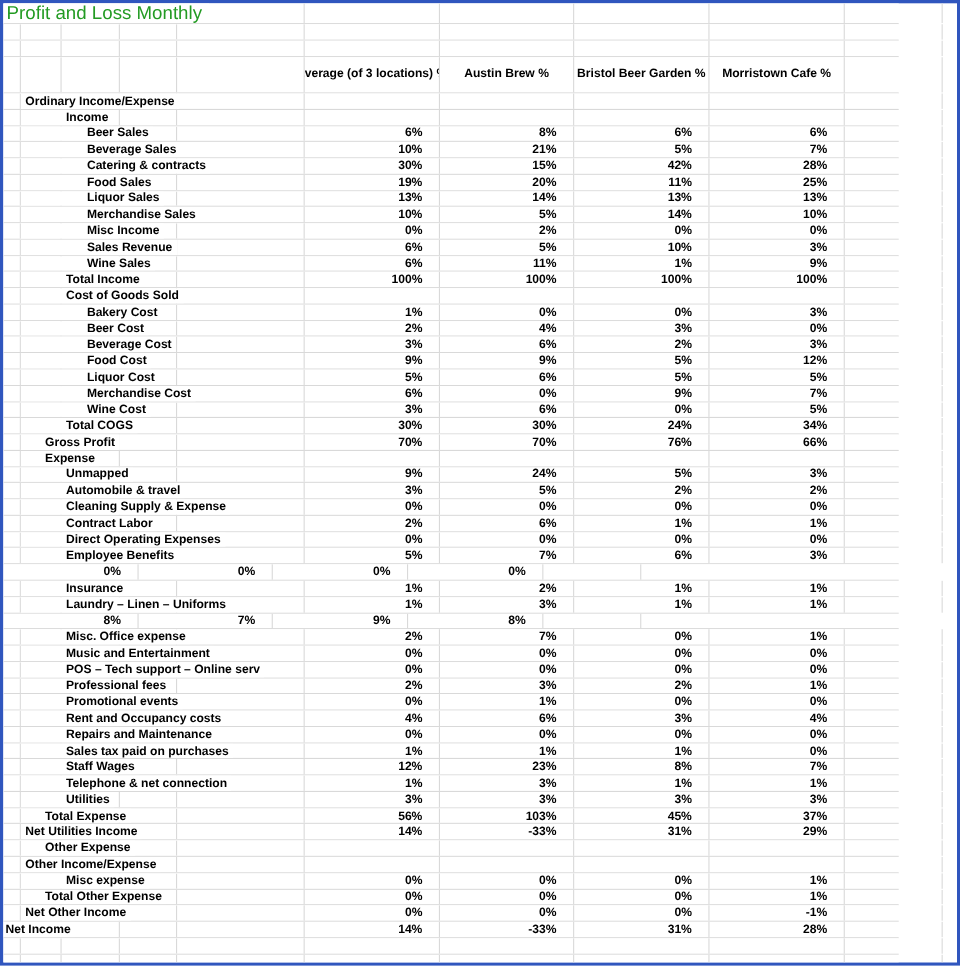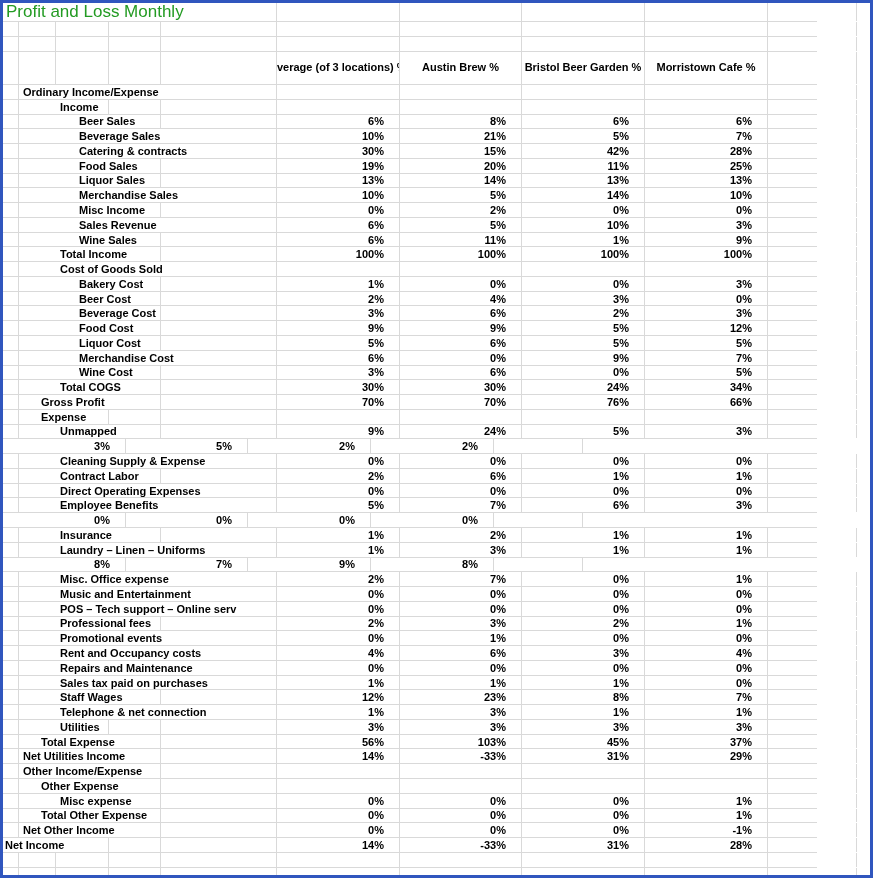--- a/index.html
+++ b/index.html
@@ -500,20 +500,27 @@
           <span class="lbl ind3">Unmapped</span>
         </div>
         <div class="cell c-avg">9%</div>
         <div class="cell c-austin">24%</div>
         <div class="cell c-bristol">5%</div>
         <div class="cell c-morris">3%</div>
         <div class="cell c-j"></div>
         <div class="cell c-k"></div>
       </div>
       <div class="row drow">
+        <div class="labels">
+          <div class="vl vl1"></div>
+          <div class="vl vl2"></div>
+          <div class="vl vl3"></div>
+          <div class="vl vl4"></div>
+          <span class="lbl ind3">Automobile &amp; travel</span>
+        </div>
         <div class="cell c-avg">3%</div>
         <div class="cell c-austin">5%</div>
         <div class="cell c-bristol">2%</div>
         <div class="cell c-morris">2%</div>
         <div class="cell c-j"></div>
         <div class="cell c-k"></div>
       </div>
       <div class="row drow">
         <div class="labels">
           <div class="vl vl1"></div>
@@ -814,36 +821,36 @@
         <div class="cell c-morris">29%</div>
         <div class="cell c-j"></div>
         <div class="cell c-k"></div>
       </div>
       <div class="row drow">
         <div class="labels">
           <div class="vl vl1"></div>
           <div class="vl vl2"></div>
           <div class="vl vl3"></div>
           <div class="vl vl4"></div>
-          <span class="lbl ind1">Other Income/Expense</span>
+          <span class="lbl ind2">Other Expense</span>
         </div>
         <div class="cell c-avg"></div>
         <div class="cell c-austin"></div>
         <div class="cell c-bristol"></div>
         <div class="cell c-morris"></div>
         <div class="cell c-j"></div>
         <div class="cell c-k"></div>
       </div>
       <div class="row drow">
         <div class="labels">
           <div class="vl vl1"></div>
           <div class="vl vl2"></div>
           <div class="vl vl3"></div>
           <div class="vl vl4"></div>
-          <span class="lbl ind2">Other Expense</span>
+          <span class="lbl ind1">Other Income/Expense</span>
         </div>
         <div class="cell c-avg"></div>
         <div class="cell c-austin"></div>
         <div class="cell c-bristol"></div>
         <div class="cell c-morris"></div>
         <div class="cell c-j"></div>
         <div class="cell c-k"></div>
       </div>
       <div class="row drow">
         <div class="labels">

